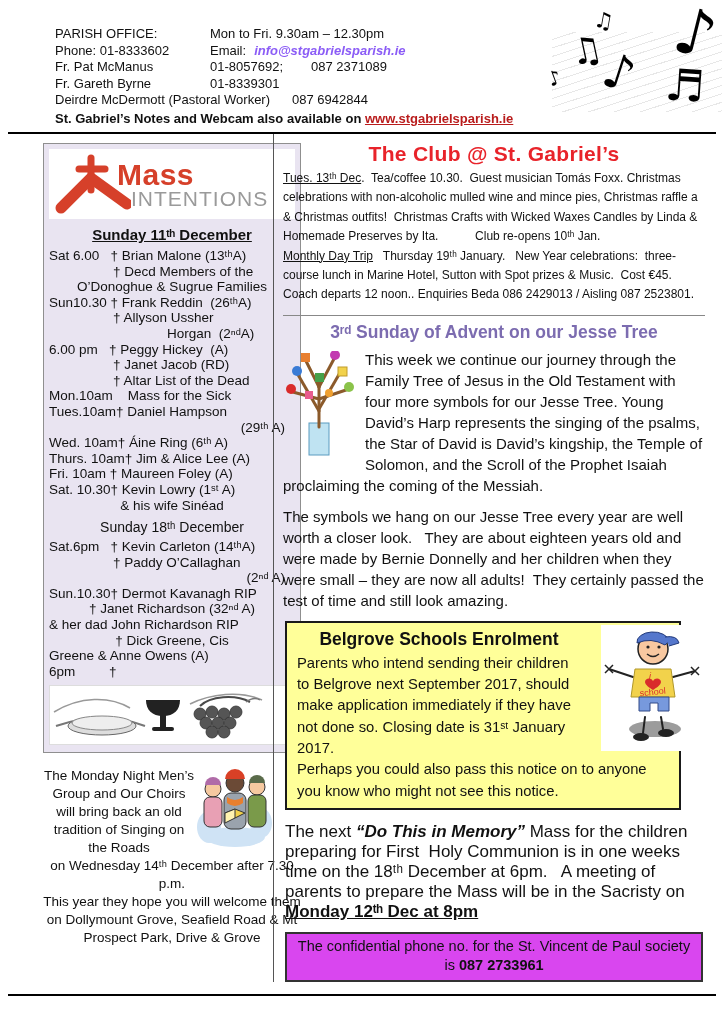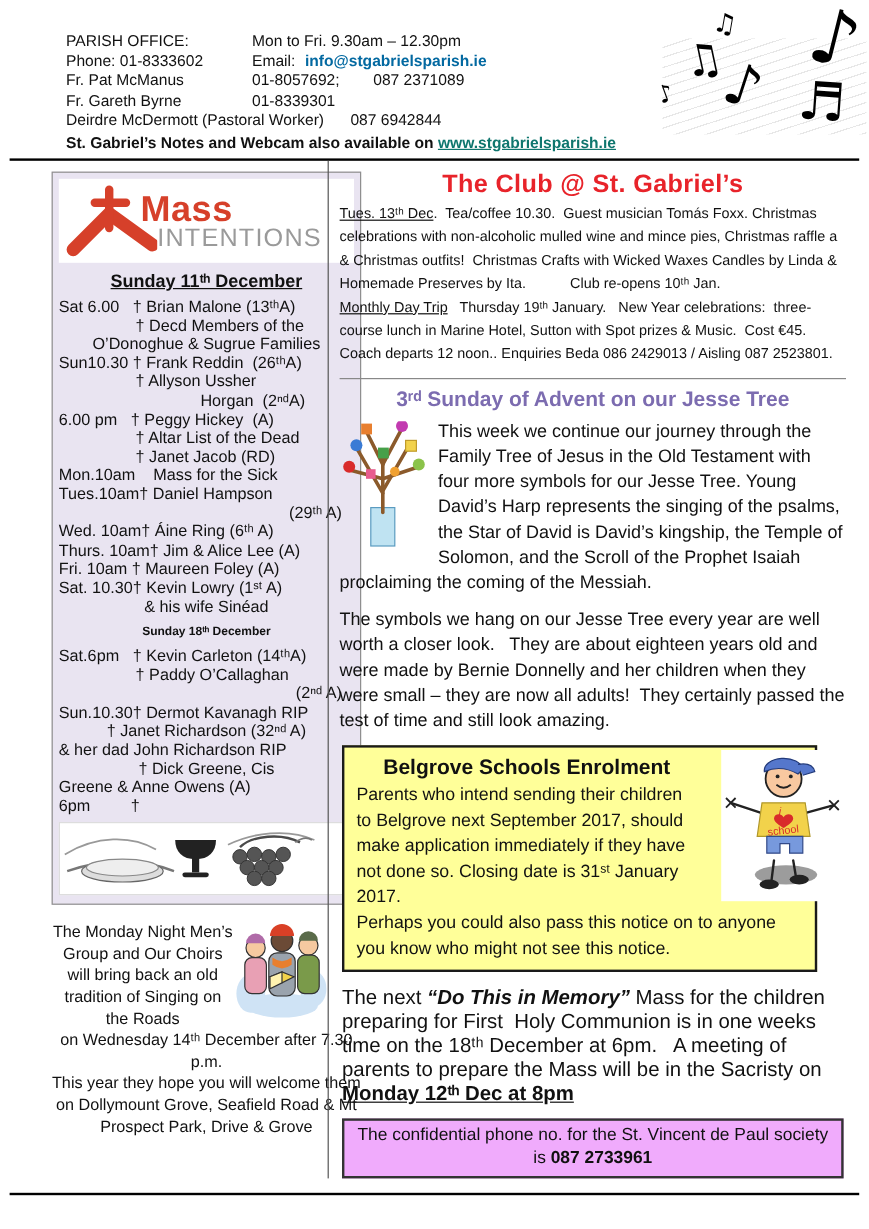--- a/index.html
+++ b/index.html
@@ -4,23 +4,23 @@
 <style>
   html,body{margin:0;padding:0;background:#fff;}
   .page{position:relative;width:724px;height:1024px;background:#ffffff;overflow:hidden;
         font-family:"Liberation Sans","DejaVu Sans",sans-serif;color:#111;}
   
   .header{position:relative;padding:26px 20px 0 55px;height:102px;}
   .hrow{display:grid;grid-template-columns:155px auto;font-size:13px;line-height:16.5px;}
   .hrow .v2{margin-left:28px;}
   .hrow-flex{display:flex;font-size:13px;line-height:16.5px;}
   .hrow-flex .v{margin-left:22px;}
-  .email-b{font-weight:bold;margin-left:8px;text-decoration:none;color:#0369a1;}
+  .email-b{font-weight:bold;margin-left:8px;text-decoration:none;color:#8b5cf6;font-style:italic;}
   .notes-line{font-size:13px;line-height:17px;font-weight:bold;margin-top:1px;}
-  .notes-link{color:#0f766e;}
+  .notes-link{color:#b91c1c;}
   .music{position:absolute;top:2px;right:2px;width:180px;height:120px;overflow:hidden;}
   .staff{position:absolute;left:10px;top:30px;width:190px;height:80px;opacity:.35;
          background:repeating-linear-gradient(-18deg,transparent 0 7px,#bbb 7px 8px);
          transform:rotate(0deg);}
   .music span{position:absolute;color:#000;font-family:"DejaVu Sans",sans-serif;}
   .mn1{font-size:64px;right:6px;top:-6px;transform:rotate(14deg);}
   .mn2{font-size:36px;left:28px;top:28px;transform:rotate(-12deg);}
   .mn3{font-size:48px;left:62px;top:42px;transform:rotate(18deg);}
   .mn4{font-size:44px;right:18px;top:58px;transform:rotate(4deg);}
   .mn5{font-size:20px;left:6px;top:64px;transform:rotate(-20deg);}
@@ -31,21 +31,21 @@
   .leftcol{width:258px;margin-right:13px;}
   .rightcol{border-left:1px solid #555;padding-left:9px;min-height:765px;}
   
   .mi-box{margin-top:9px;background:#e9e4f1;border:1px solid #8f8f8f;padding:5px 5px 7px 5px;}
   .mi-logo{background:#fff;padding:3px 4px;display:flex;align-items:center;}
   .mi-logo-text{margin-left:-14px;line-height:1;}
   .mi-word1{color:#d6402a;font-weight:bold;font-size:30px;letter-spacing:.5px;display:block;}
   .mi-word2{color:#9a9a9a;font-size:21px;letter-spacing:1px;display:block;margin-left:14px;margin-top:-2px;}
   .mi-line{font-size:13.5px;line-height:15.6px;white-space:pre-wrap;}
   .mi-heading{font-size:15px;font-weight:bold;text-decoration:underline;text-align:center;margin:7px 0 4px 0;line-height:18px;}
-  .mi-heading2{font-size:10px;font-weight:bold;text-align:center;margin:5px 0 3px 0;line-height:18px;}
+  .mi-heading2{font-size:14px;font-weight:normal;text-align:center;margin:5px 0 3px 0;line-height:18px;}
   .mi-left{text-align:left;}
   .mi-indent{padding-left:64px;}
   .mi-indent2{padding-left:118px;}
   .mi-center{text-align:center;}
   .mi-right{text-align:right;padding-right:10px;}
   .mi-art{margin-top:6px;background:#fff;border:1px solid #ddd;}
   
   .monday{margin-top:14px;font-size:13.5px;line-height:18px;text-align:center;}
   .monday-top{display:flex;align-items:flex-start;}
   .monday-top p{margin:0;width:152px;}
@@ -62,21 +62,21 @@
   .belgrove{position:relative;background:#ffff99;border:2px solid #1a1a1a;margin:4px 24px 0 2px;
             padding:5px 10px 6px 10px;}
   .belgrove-head{font-size:17.5px;font-weight:bold;text-align:center;margin:1px 88px 3px 0;}
   .belgrove p{font-size:14.8px;line-height:21.3px;margin:0;}
   .bg-p1{margin-right:92px !important;}
   .kidpanel{position:absolute;top:2px;right:-22px;width:100px;height:126px;background:#fff;}
   
   .memory{font-size:17px;line-height:20px;margin:12px 0 0 2px;white-space:pre-wrap;}
   .memory .tit{font-weight:bold;font-style:italic;}
   .memory .strongu{font-weight:bold;text-decoration:underline;}
-  .confbox{background:#f0abfc;border:2px solid #333;margin:10px 2px 0 2px;padding:3px 4px 5px 4px;
+  .confbox{background:#d946ef;border:2px solid #333;margin:10px 2px 0 2px;padding:3px 4px 5px 4px;
            text-align:center;font-size:14.5px;line-height:19px;}
   .confbox b{font-weight:bold;}
   
   .botrule{border:none;border-top:2px solid #000;margin:12px 8px 0 8px;}
   .masstimes{display:grid;grid-template-columns:82px 191px 177px 1fr;padding:8px 0 0 55px;
              font-size:12.5px;line-height:16.5px;}
 </style>
 </head>
 <body>
 
@@ -139,22 +139,22 @@
         </div>
         <div>
             <div class="mi-heading">Sunday  11ᵗʰ December</div>
             <div class="mi-line mi-left">Sat 6.00   † Brian Malone (13ᵗʰA)</div>
             <div class="mi-line mi-indent">† Decd Members of the</div>
             <div class="mi-line mi-center">O’Donoghue &amp; Sugrue Families</div>
             <div class="mi-line mi-left">Sun10.30 † Frank Reddin  (26ᵗʰA)</div>
             <div class="mi-line mi-indent">† Allyson Ussher</div>
             <div class="mi-line mi-indent2">Horgan  (2ⁿᵈA)</div>
             <div class="mi-line mi-left">6.00 pm   † Peggy Hickey  (A)</div>
+            <div class="mi-line mi-indent">† Janet Jacob (RD)</div>
             <div class="mi-line mi-indent">† Altar List of the Dead</div>
-            <div class="mi-line mi-indent">† Janet Jacob (RD)</div>
             <div class="mi-line mi-left">Mon.10am    Mass for the Sick</div>
             <div class="mi-line mi-left">Tues.10am† Daniel Hampson</div>
             <div class="mi-line mi-right">(29ᵗʰ A)</div>
             <div class="mi-line mi-left">Wed. 10am† Áine Ring (6ᵗʰ A)</div>
             <div class="mi-line mi-left">Thurs. 10am† Jim &amp; Alice Lee (A)</div>
             <div class="mi-line mi-left">Fri. 10am † Maureen Foley (A)</div>
             <div class="mi-line mi-left">Sat. 10.30† Kevin Lowry (1ˢᵗ A)</div>
             <div class="mi-line mi-center">&amp; his wife Sinéad</div>
             <div class="mi-heading2">Sunday 18ᵗʰ December</div>
             <div class="mi-line mi-left">Sat.6pm   † Kevin Carleton (14ᵗʰA)</div>

